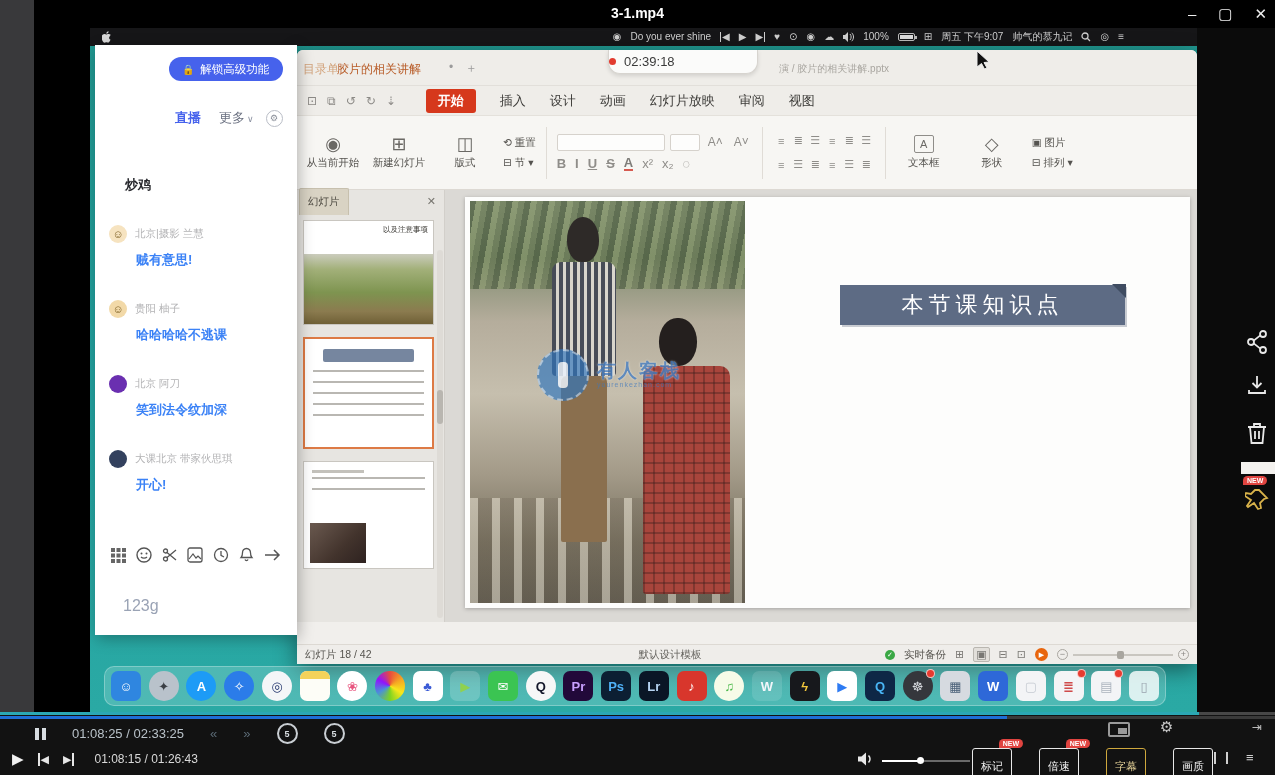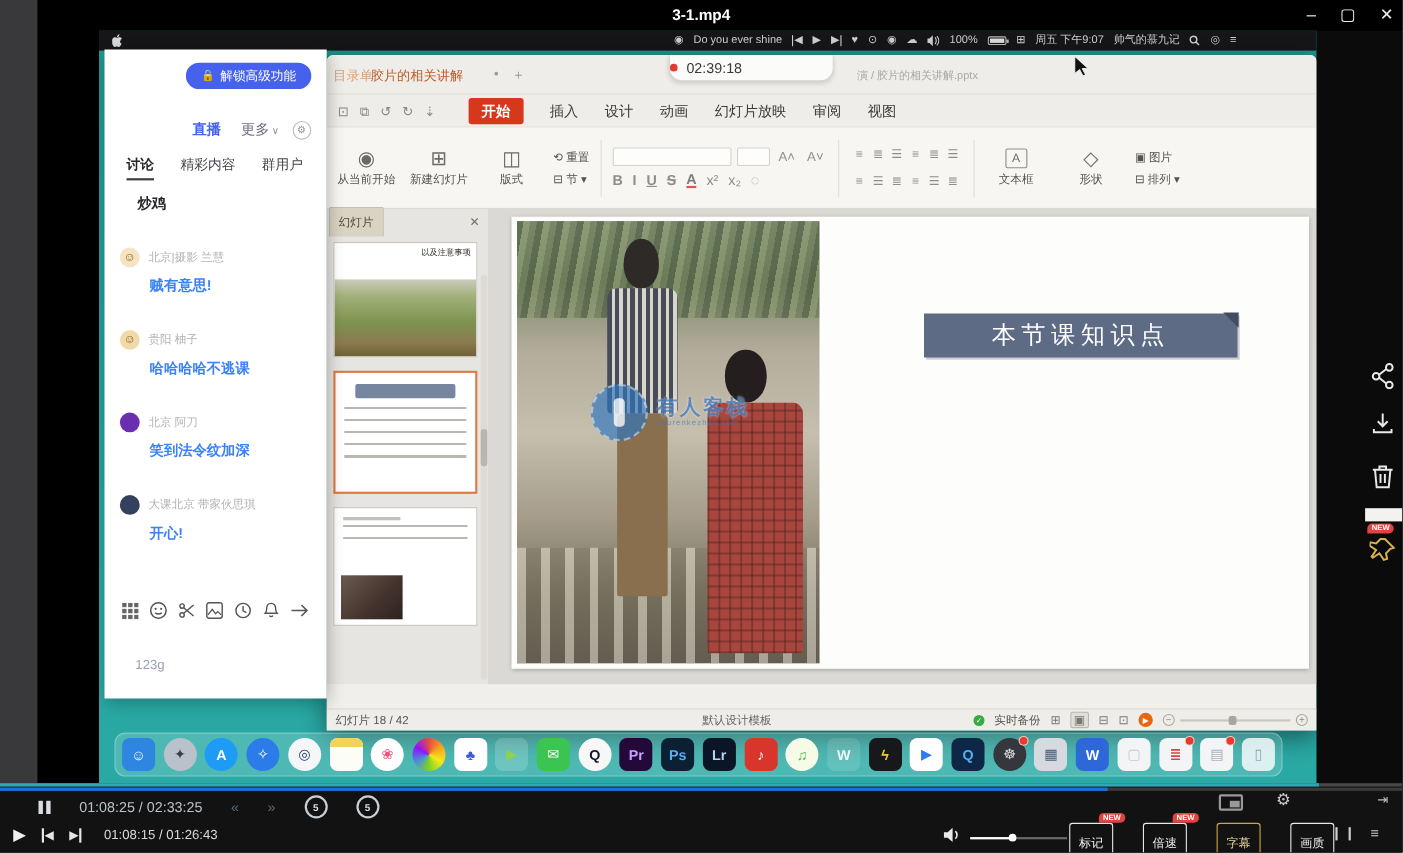--- a/index.html
+++ b/index.html
@@ -151,21 +151,21 @@
   .ctab.active{font-weight:bold;color:#26272c;border-bottom:2px solid #3b3d45;padding-bottom:3px;}
   .overflow-msg{position:absolute;left:30px;top:131px;font-size:13px;font-weight:bold;color:#26272c;}
   .msgs{position:absolute;left:0;top:180px;width:100%;padding:0 14px;}
   .msg{margin-bottom:31px;}
   .mhead{display:flex;align-items:center;gap:8px;}
   .avatar{width:18px;height:18px;border-radius:50%;flex:0 0 auto;display:flex;align-items:center;justify-content:center;font-size:11px;color:#7a5c20;}
   .uname{font-size:10.5px;color:#b2b2b4;}
   .mtext{margin:8px 0 0 27px;font-size:13px;font-weight:bold;color:#3b82f6;}
   .chat-tools{position:absolute;left:0;top:502px;width:100%;display:flex;align-items:center;justify-content:space-between;padding:0 16px;}
   .chat-tools svg{display:block;}
-  .chat-input{position:absolute;left:28px;top:552px;font-size:12px;color:#9aa3b5;}
+  .chat-input{position:absolute;left:28px;top:552px;font-size:16px;color:#9aa3b5;}
 
   
   .dock{position:absolute;left:14px;top:638px;width:1062px;height:40px;border-radius:10px;
         background:rgba(210,240,235,.22);border:1px solid rgba(255,255,255,.28);
         display:flex;align-items:center;justify-content:space-between;padding:0 6px;}
   .dicon{width:30px;height:30px;display:flex;align-items:center;justify-content:center;
          font-weight:bold;font-size:13px;position:relative;flex:0 0 auto;}
   .dicon.rounded{border-radius:7px;}
   .dicon.circle{border-radius:50%;}
   .dicon .notetop{position:absolute;left:0;right:0;top:0;height:8px;background:#f3d25a;border-radius:7px 7px 0 0;}
@@ -459,25 +459,20 @@
     <div class="chat">
       <div class="unlock">
         <span class="lockg">🔒</span>
         <span>解锁高级功能</span>
       </div>
       <div class="chat-row2">
         <span class="live">直播</span>
         <span class="more"><span>更多</span><span class="chev">∨</span></span>
         <span class="cgear">⚙</span>
       </div>
-      <div class="chat-tabs" id="chatTabs">
-          <span class="ctab active">讨论</span>
-          <span class="ctab">精彩内容</span>
-          <span class="ctab">群用户</span>
-        </div>
       <div class="overflow-msg">炒鸡</div>
       <div class="msgs" id="chatMsgs">
           <div class="msg">
             <div class="mhead">
               <span class="avatar" style="background: rgb(246, 227, 192);">☺</span>
               <span class="uname">北京|摄影 兰慧</span>
             </div>
             <div class="mtext">贼有意思!</div>
           </div>
           <div class="msg">

